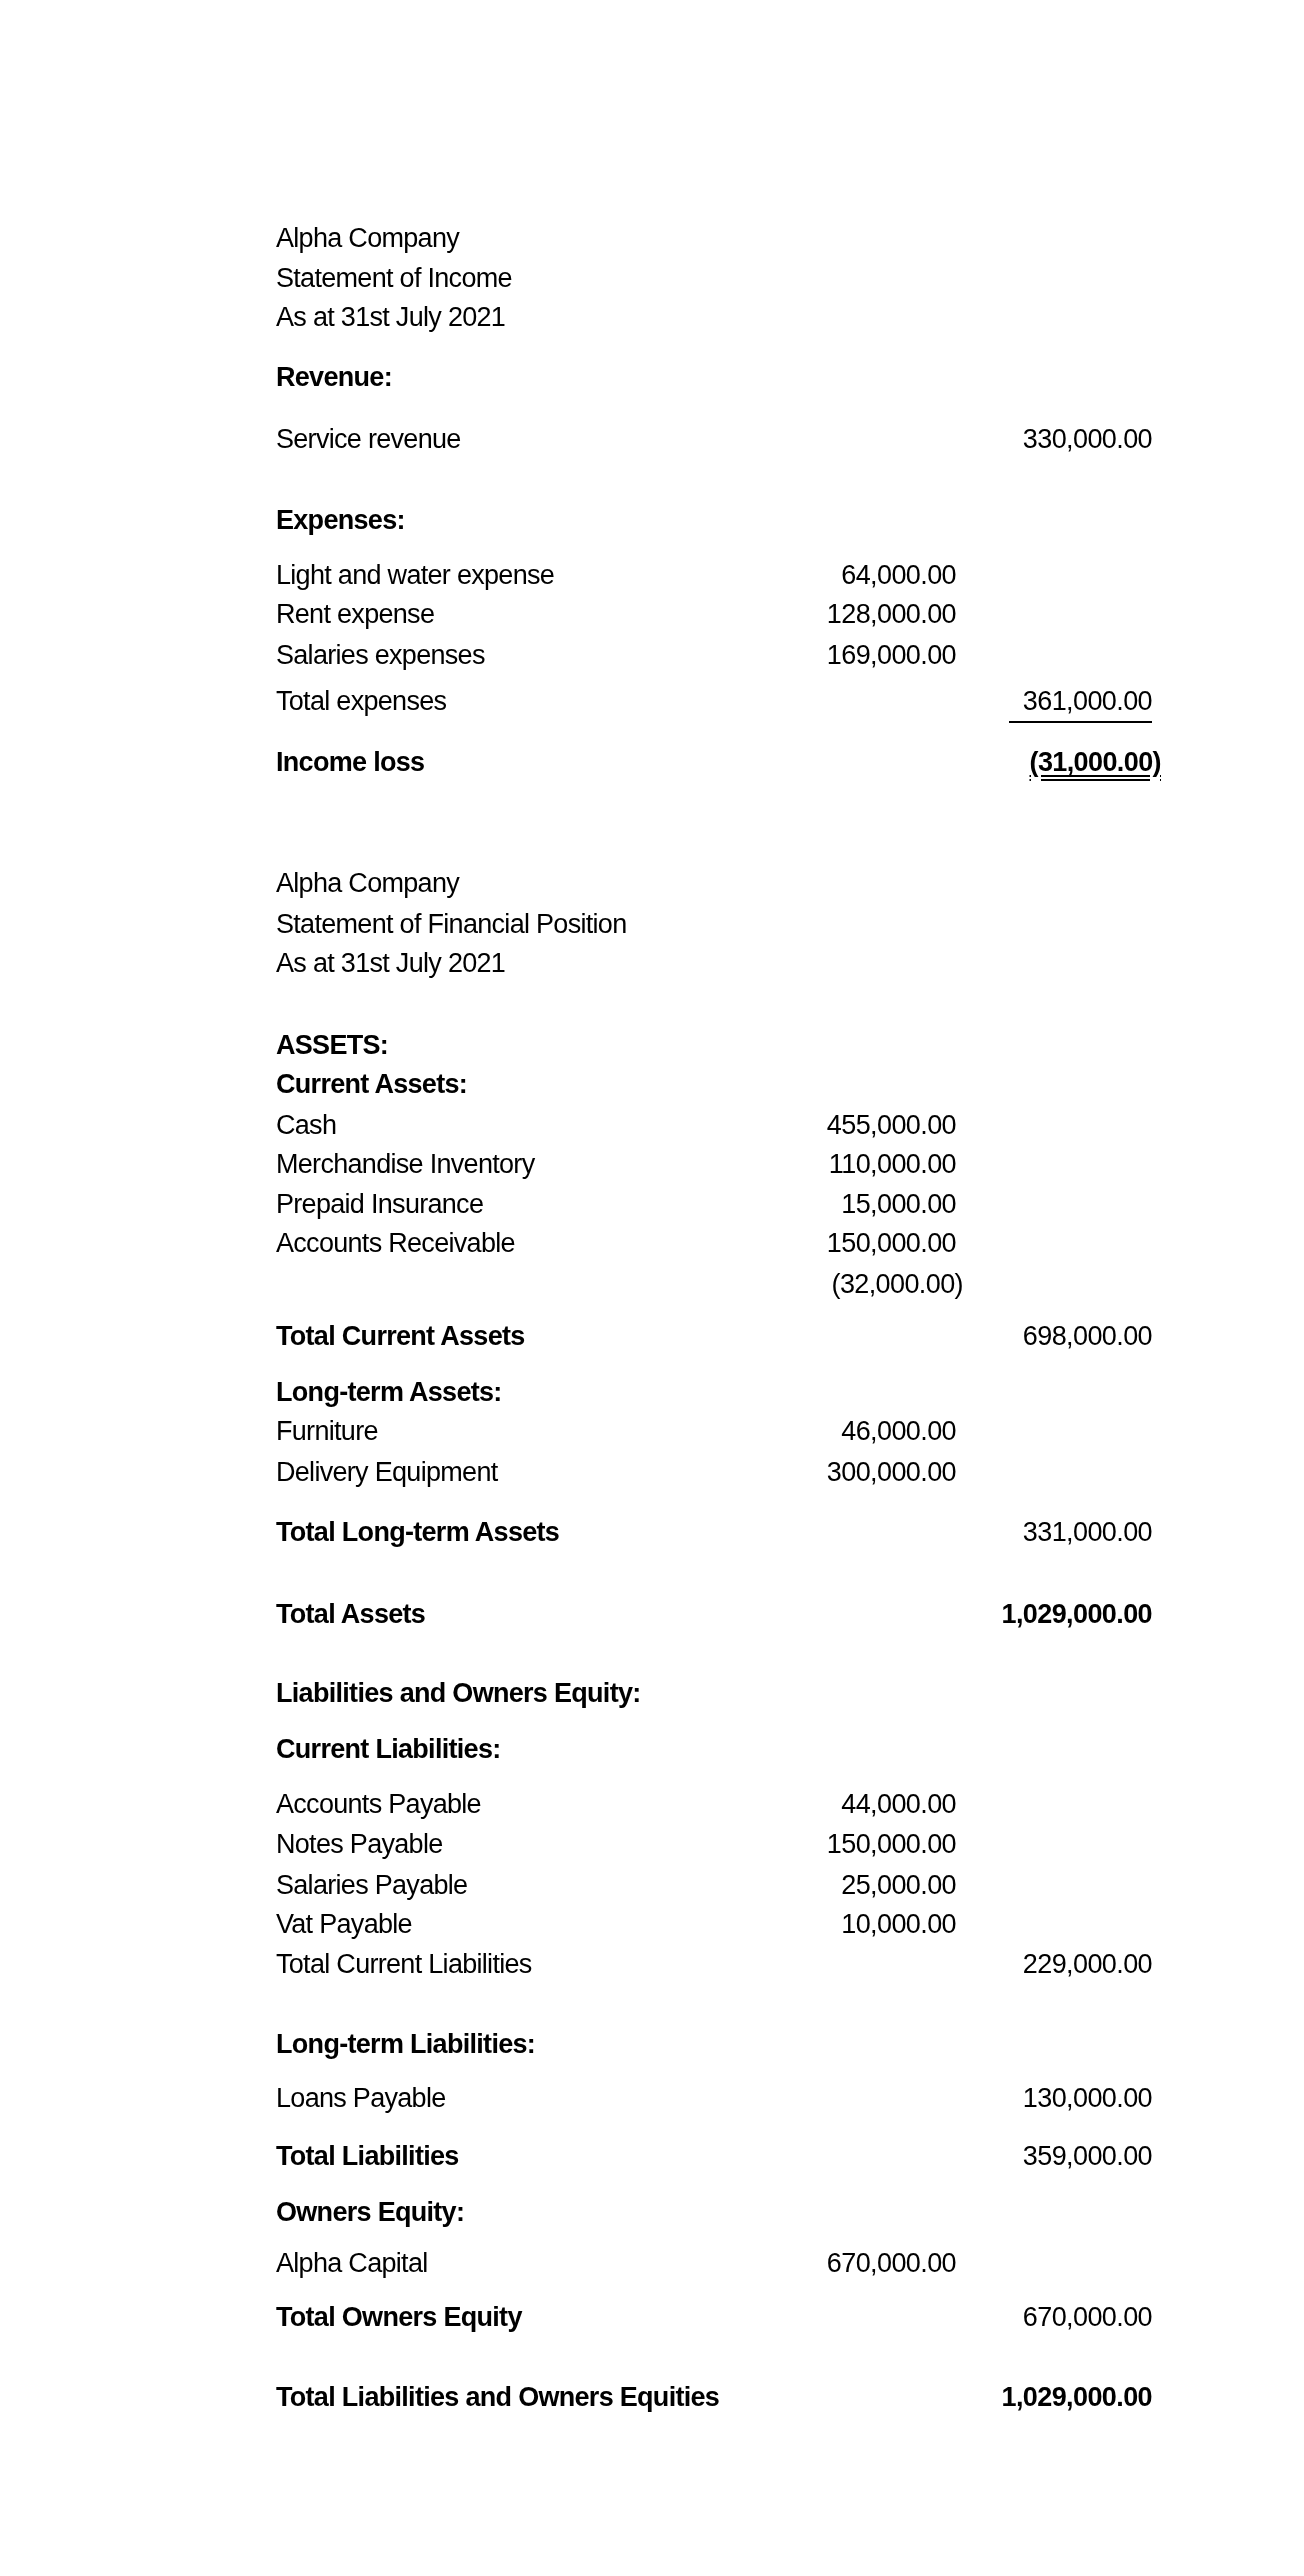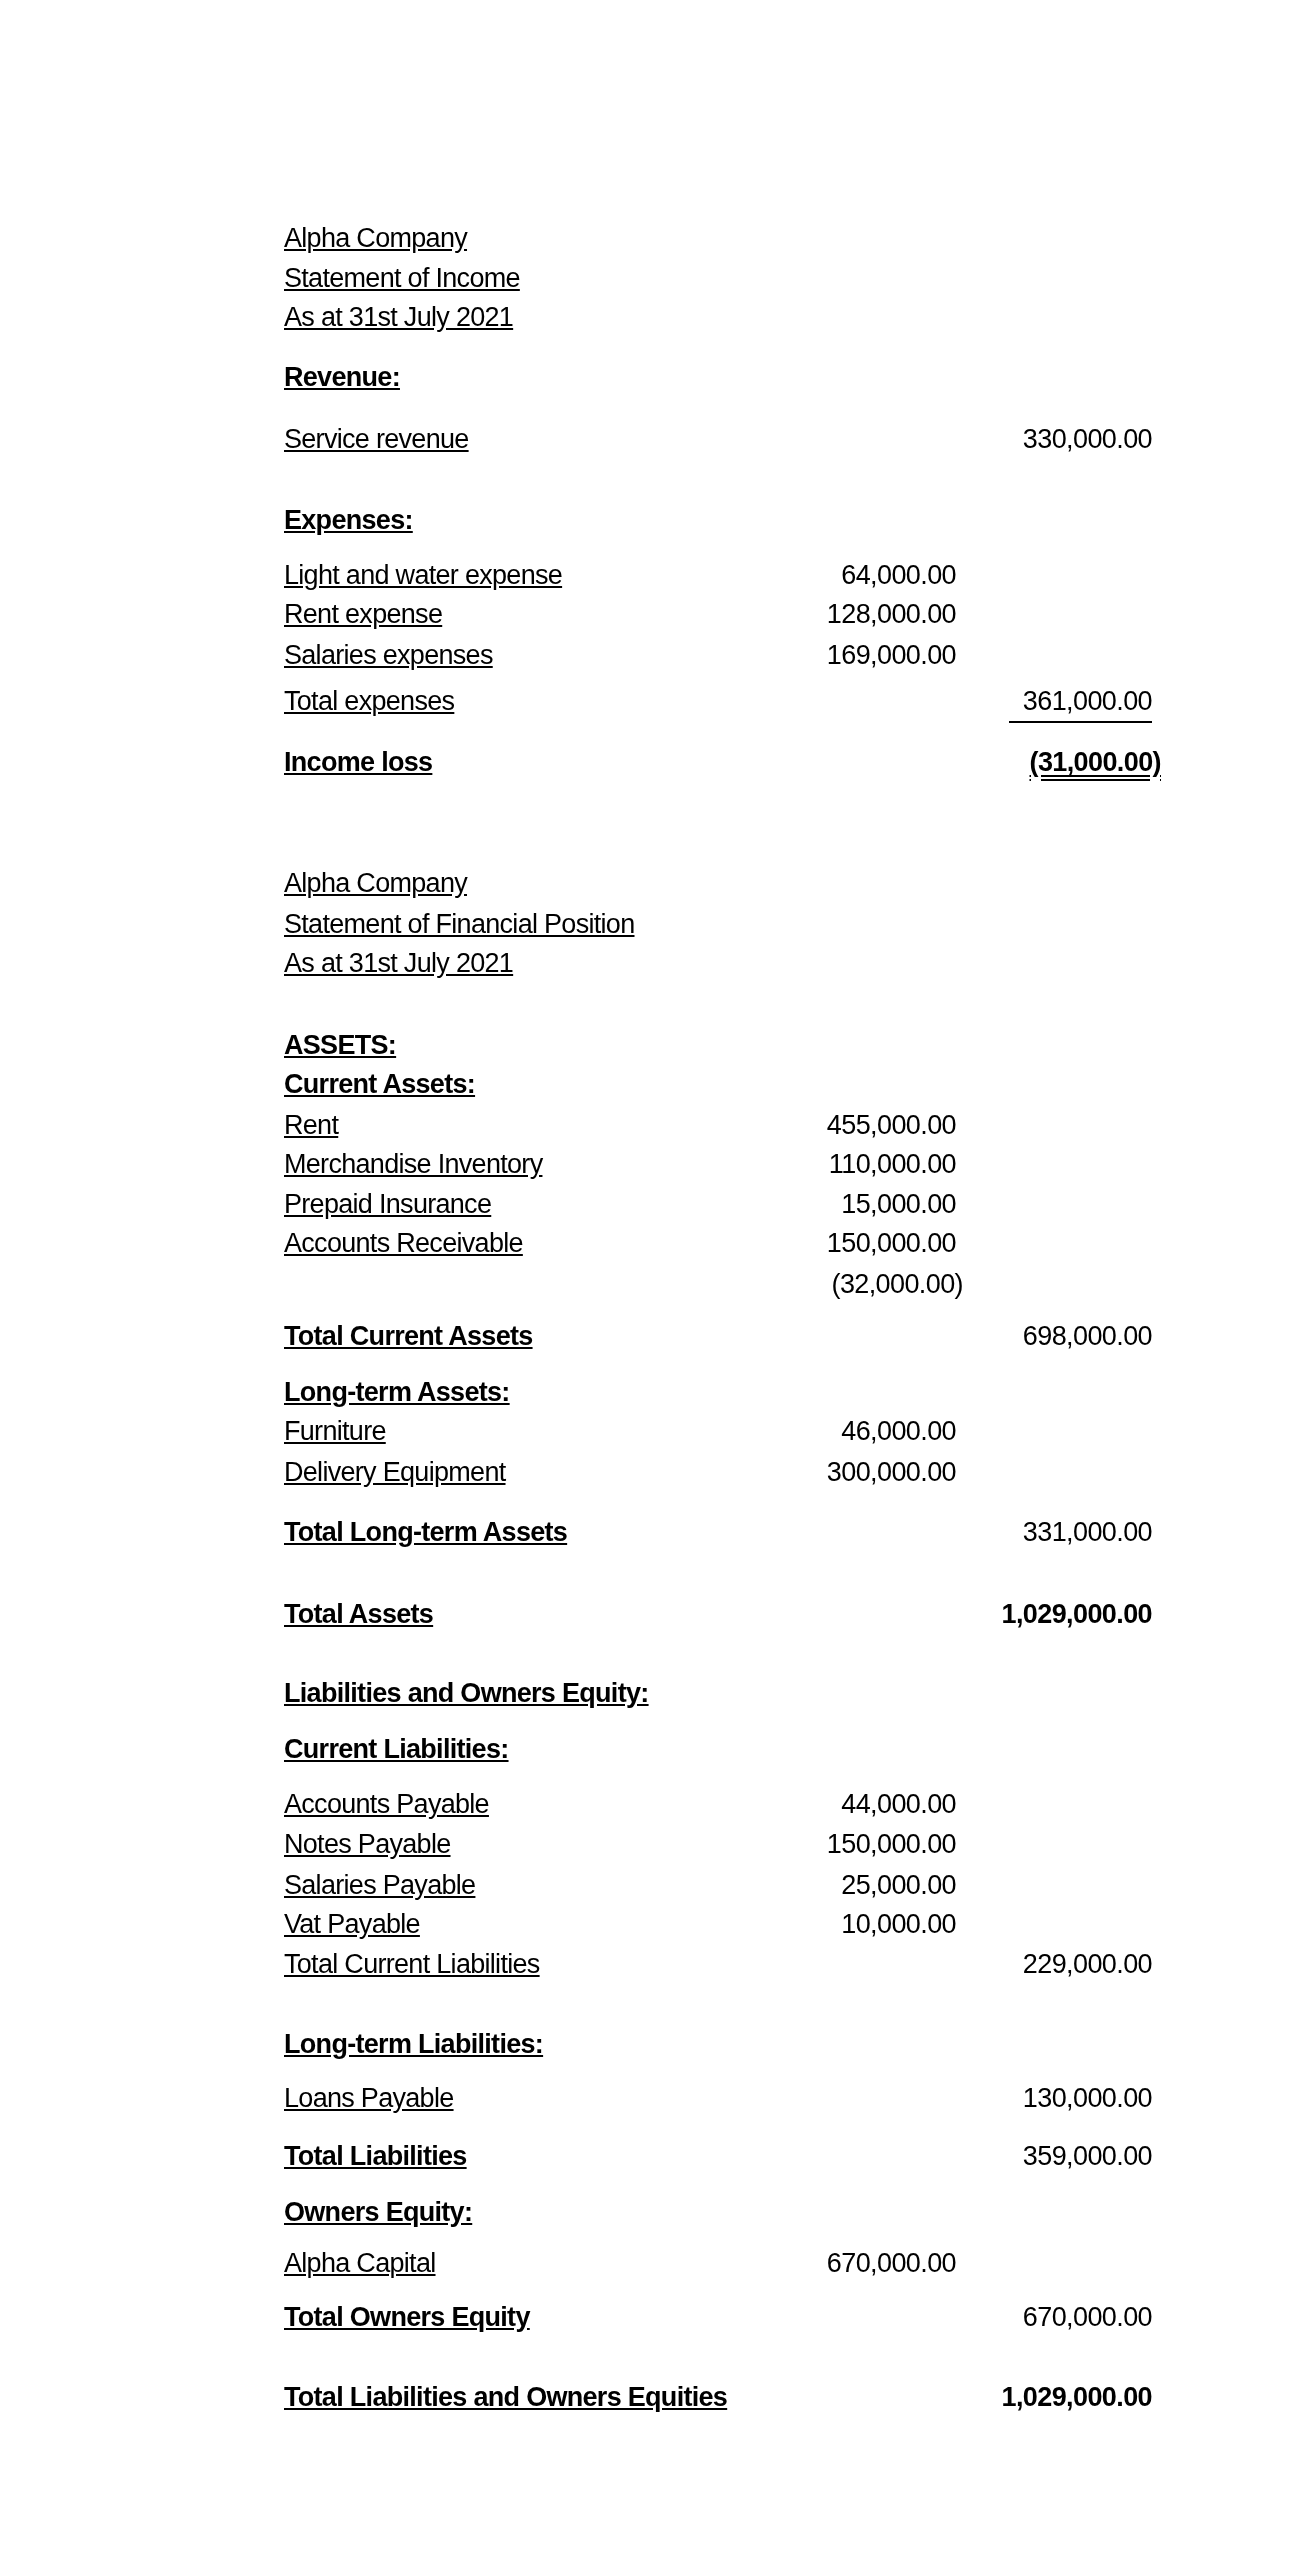--- a/index.html
+++ b/index.html
@@ -1,19 +1,19 @@
 <!DOCTYPE html>
 <html style="font-size:10px"><head>
   <meta charset="utf-8">
   <style>
     html, body { margin: 0; padding: 0; background: #ffffff; }
     body { width: 1305px; height: 2576px; position: relative; overflow: hidden;
            font-family: "Liberation Sans", "DejaVu Sans", sans-serif; color: #000; }
     .line { position: absolute; left: 0; width: 1305px; height: 37px; font-size: 27px; line-height: 37px; }
-    .label { position: absolute; left: 284px; white-space: nowrap; letter-spacing: -0.7px; text-decoration: underline; }
+    .label { position: absolute; left: 276px; white-space: nowrap; letter-spacing: -0.7px; }
     .c1 { position: absolute; right: calc(1305px - 956px); white-space: nowrap; letter-spacing: -0.6px; }
     .c2 { position: absolute; right: calc(1305px - 1152px); white-space: nowrap; letter-spacing: -0.6px; }
     .c1.neg { right: calc(1305px - 963px); text-align: center; }
     .c2.neg { right: calc(1305px - 1161px); }
     .bold { font-weight: bold; }
     .single-ul { position: absolute; left: 1009px; width: 143px; height: 0; border-top: 2.5px solid #000; }
     .dbl-ul { text-decoration: underline double; text-underline-offset: 3.7px; margin-left: 44px; }
   </style>
 </head>
 <body>
@@ -75,21 +75,21 @@
     <span class="label">As at 31st July 2021</span>
   </div>
 
   <div class="line bold" style="top:1027px">
     <span class="label">ASSETS:</span>
   </div>
   <div class="line bold" style="top:1066px">
     <span class="label">Current Assets:</span>
   </div>
   <div class="line" style="top:1107px">
-    <span class="label">Rent</span>
+    <span class="label">Cash</span>
     <span class="c1">455,000.00</span>
   </div>
   <div class="line" style="top:1146px">
     <span class="label">Merchandise Inventory</span>
     <span class="c1">110,000.00</span>
   </div>
   <div class="line" style="top:1186px">
     <span class="label">Prepaid Insurance</span>
     <span class="c1">15,000.00</span>
   </div>

